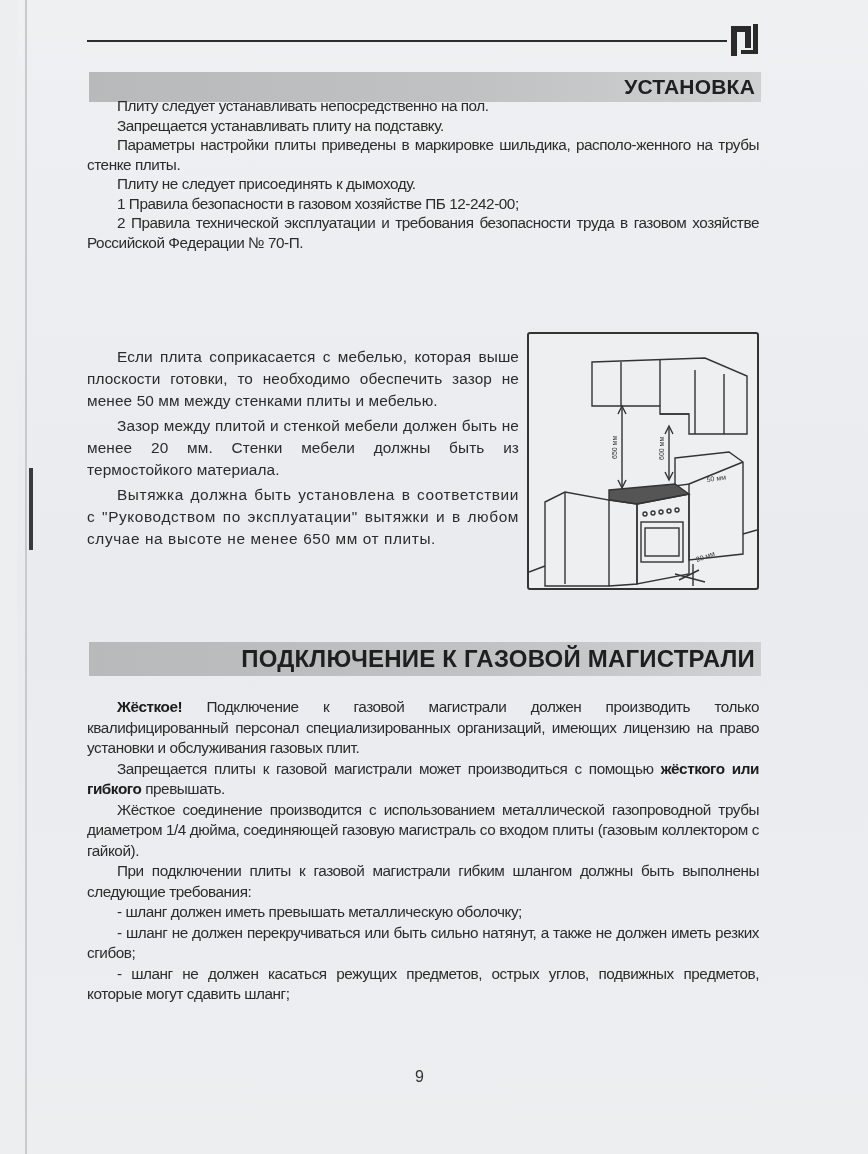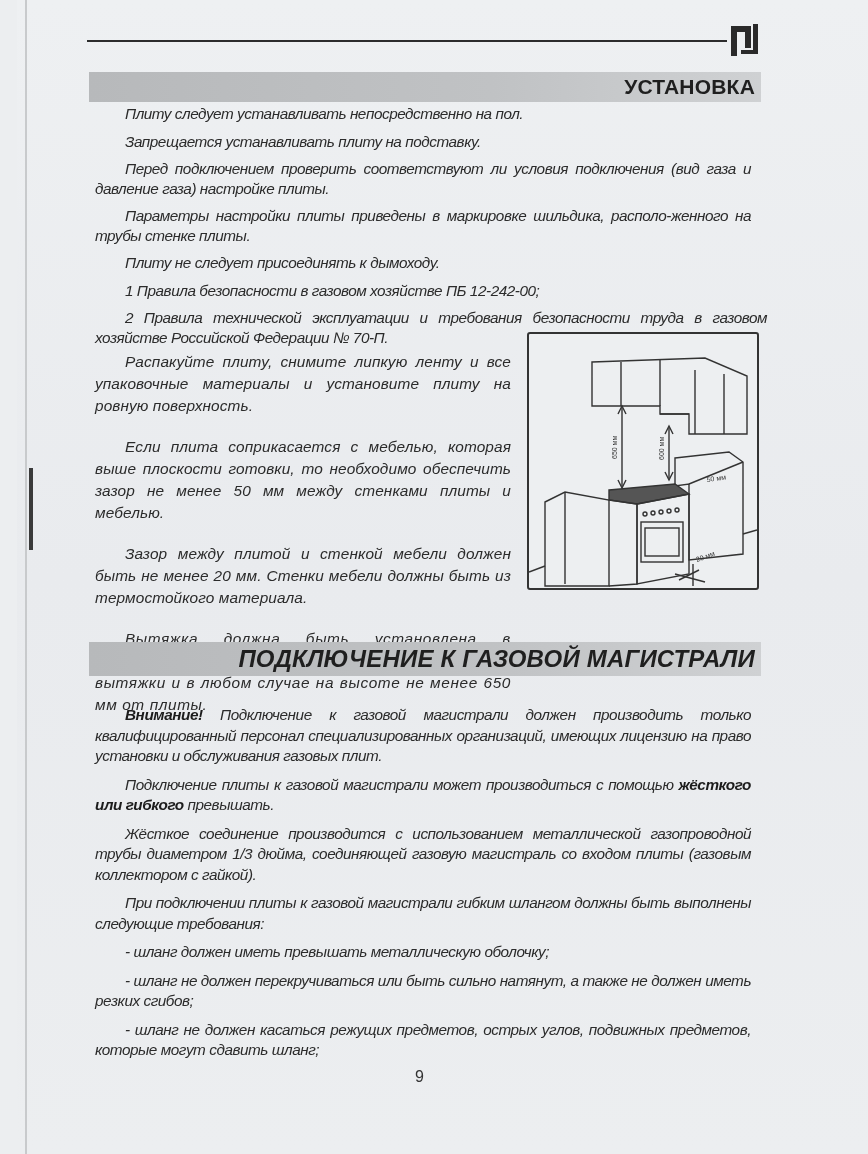--- a/index.html
+++ b/index.html
@@ -25,25 +25,25 @@
   .section-bar {
     position: absolute; left: 72px; height: 30px;
     background: linear-gradient(90deg, #b7b9bb 0%, #c0c2c4 60%, #cfd1d3 100%);
     display: flex; align-items: center; justify-content: flex-end;
     box-sizing: border-box; padding-right: 6px;
   }
   .section-title {
     font-weight: bold; font-size: 21px; color: #1f1f1f; letter-spacing: 0.2px;
   }
   .bar1 { top: 72px; width: 672px; }
-  .bar2 { top: 642px; width: 672px; height: 34px; font-style: italic; }
+  .bar2 { top: 642px; width: 672px; height: 34px; }
   .bar2 .section-title { font-size: 24px; }
 
   .text { position: absolute; font-size: 15.3px; line-height: 19.5px; color: #2b2b2b; }
-  .p { margin: 8px; text-indent: 30px; text-align: justify; font-style: italic; }
+  .p { margin: 0; text-indent: 30px; text-align: justify; }
   .narrow { font-family: "Liberation Sans", sans-serif; letter-spacing: -0.45px; }
   .wide { letter-spacing: 0.1px; }
 
   .block1 { left: 70px; top: 96px; width: 672px; }
   .block2 { left: 70px; top: 343px; width: 432px; font-size: 15.4px; line-height: 22px; }
   .block3 { left: 70px; top: 697px; width: 672px; line-height: 20.5px; }
   .vspace { height: 3px; }
 
   .figure {
     position: absolute; left: 510px; top: 332px; width: 232px; height: 258px;
@@ -65,29 +65,27 @@
     <path d="M24 2 H29 V32 H12 V28 H24 Z" fill="#2a2a2a"></path>
   </svg>
 
   <div class="section-bar bar1">
     <span class="section-title">УСТАНОВКА</span>
   </div>
 
   <div class="text block1 narrow">
     <p class="p">Плиту следует устанавливать непосредственно на пол.</p>
     <p class="p">Запрещается устанавливать  плиту на подставку.</p>
-    <p class="p">Перед подключением проверить соответствуют ли условия подключения (вид газа и давление газа)   настройке плиты.</p>
     <p class="p">Параметры настройки плиты приведены в маркировке  шильдика, располо-женного на трубы стенке плиты.</p>
     <p class="p">Плиту не следует присоединять к дымоходу.</p>
     <p class="p">1 Правила безопасности в газовом хозяйстве ПБ 12-242-00;</p>
     <p class="p" style="width:672px;">2 Правила технической эксплуатации и требования безопасности труда в газовом хозяйстве Российской Федерации № 70-П.</p>
   </div>
 
   <div class="text block2 wide">
-    <p class="p">Распакуйте плиту, снимите липкую ленту и все упаковочные материалы и установите плиту на ровную поверхность.</p>
     <div class="vspace"></div>
     <p class="p">Если плита соприкасается с мебелью, которая выше плоскости готовки, то необходимо обеспечить зазор не менее 50 мм между стенками плиты и мебелью.</p>
     <div class="vspace"></div>
     <p class="p">Зазор между плитой и стенкой мебели должен быть не менее 20 мм. Стенки мебели  должны быть из термостойкого материала.</p>
     <div class="vspace"></div>
     <p class="p" style="letter-spacing:0.6px;">Вытяжка должна быть установлена в соответствии с "Руководством по эксплуатации" вытяжки и в любом случае на высоте не менее 650 мм от плиты.</p>
   </div>
 
   <div class="figure">
     <svg width="228" height="254" viewBox="0 0 228 254">
@@ -139,23 +137,23 @@
       <text x="178" y="148" font-size="7" fill="#333" transform="rotate(-8 178 148)" font-family="Liberation Sans, sans-serif">50 мм</text>
       <text x="168" y="228" font-size="7" fill="#333" transform="rotate(-20 168 228)" font-family="Liberation Sans, sans-serif">20 мм</text>
     </svg>
   </div>
 
   <div class="section-bar bar2">
     <span class="section-title">ПОДКЛЮЧЕНИЕ К ГАЗОВОЙ МАГИСТРАЛИ</span>
   </div>
 
   <div class="text block3 narrow">
-    <p class="p"><b class="strong">Внимание!</b><span> Подключение к газовой магистрали  должен производить только квалифицированный персонал специализированных организаций, имеющих лицензию на право установки и обслуживания газовых плит.</span></p>
-    <p class="p"><span>Подключение плиты к газовой магистрали может производиться с  помощью </span><b class="strong">жёсткого или гибкого</b><span> превышать.</span></p>
-    <p class="p">Жёсткое соединение производится с использованием металлической газопроводной трубы диаметром 1/3 дюйма, соединяющей газовую магистраль со входом плиты (газовым коллектором с гайкой).</p>
+    <p class="p"><b class="strong">Жёсткое!</b><span> Подключение к газовой магистрали  должен производить только квалифицированный персонал специализированных организаций, имеющих лицензию на право установки и обслуживания газовых плит.</span></p>
+    <p class="p"><span>Запрещается плиты к газовой магистрали может производиться с  помощью </span><b class="strong">жёсткого или гибкого</b><span> превышать.</span></p>
+    <p class="p">Жёсткое соединение производится с использованием металлической газопроводной трубы диаметром 1/4 дюйма, соединяющей газовую магистраль со входом плиты (газовым коллектором с гайкой).</p>
     <p class="p">При подключении плиты к газовой магистрали гибким шлангом должны быть выполнены следующие требования:</p>
     <p class="p">- шланг должен иметь превышать металлическую оболочку;</p>
     <p class="p">- шланг не должен перекручиваться или быть сильно натянут, а также не должен иметь резких сгибов;</p>
     <p class="p">- шланг не должен касаться режущих предметов, острых углов, подвижных предметов, которые могут сдавить шланг;</p>
   </div>
 
   <div class="page-num">9</div>
 </div>
 
 </body></html>

